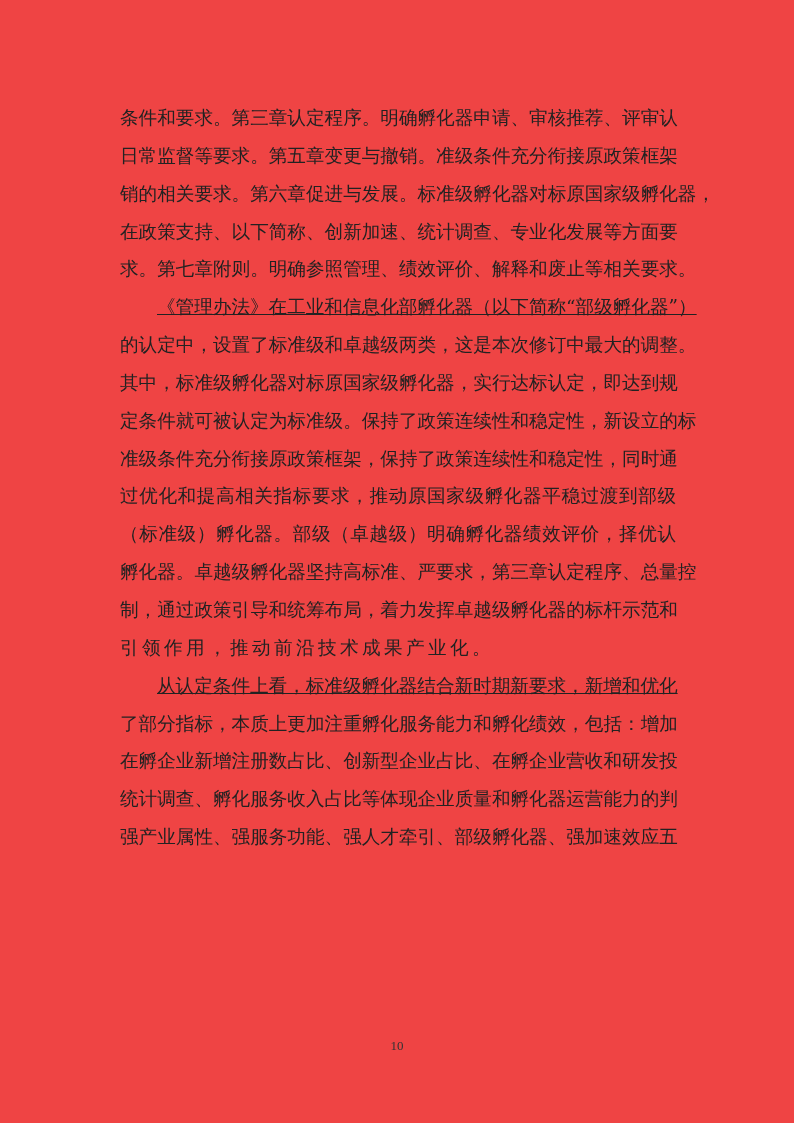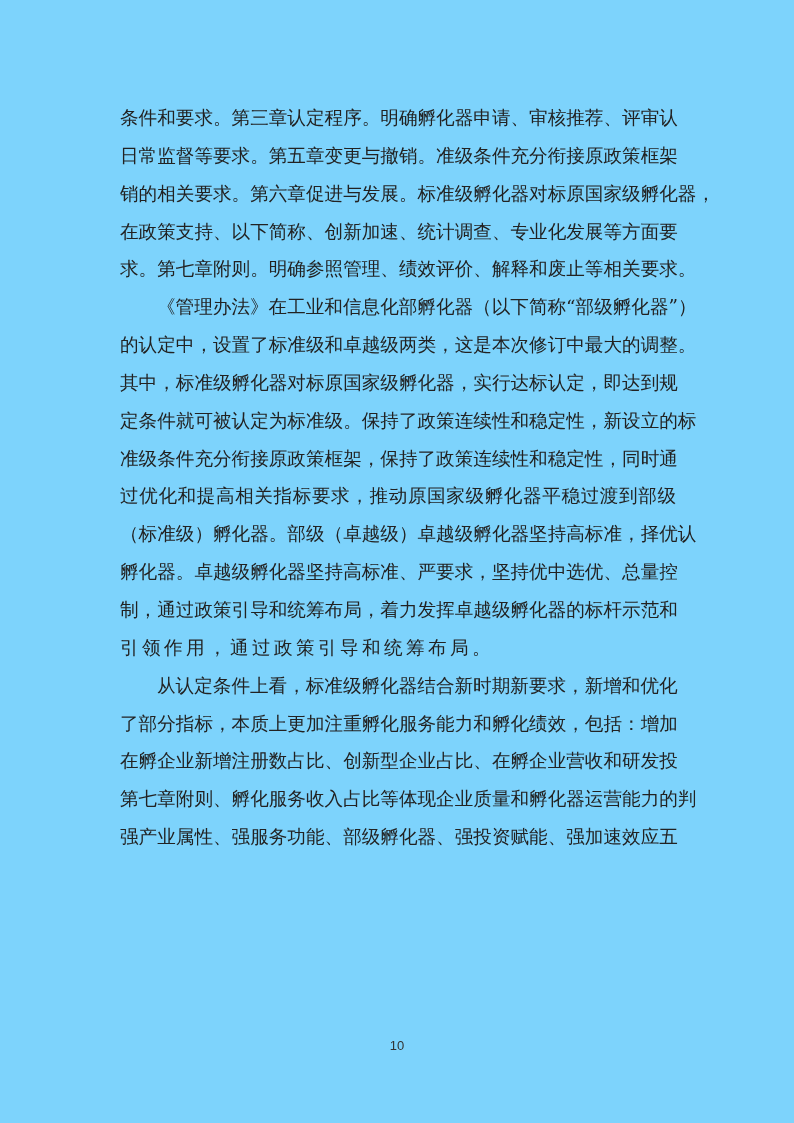--- a/index.html
+++ b/index.html
@@ -13,21 +13,21 @@
       position: relative;
       overflow: hidden;
       font-family: "DejaVu Serif", "Liberation Serif", serif;
       color: #1a1a1a;
     }
     .page {
       position: absolute;
       left: 0; top: 0;
       width: 794px;
       height: 1123px;
-      background: #7dd3fc;
+      background: #ef4444;
     }
     .body-text {
       position: absolute;
       left: 120px;
       top: 99px;
       width: 556px;
     }
     .line {
       height: 37.85px;
       line-height: 37.85px;
@@ -37,52 +37,53 @@
       text-align-last: justify;
       letter-spacing: 0;
       color: #222222;
     }
     .line.last {
       text-align-last: left;
       letter-spacing: 3.4px;
     }
     .line.indent {
       padding-left: 37px;
+      text-decoration: underline;
     }
     .page-number {
       position: absolute;
       left: 0;
       width: 794px;
       top: 1038px;
       text-align: center;
-      font-family: Liberation Sans, sans-serif;
+      font-family: Liberation Serif, serif;
       font-size: 13px;
       color: #333333;
     }
   </style>
 </head>
 <body>
 
 <div class="page">
   <div class="body-text">
     <div class="line">条件和要求。第三章认定程序。明确孵化器申请、审核推荐、评审认</div>
     <div class="line">日常监督等要求。第五章变更与撤销。准级条件充分衔接原政策框架</div>
     <div class="line">销的相关要求。第六章促进与发展。标准级孵化器对标原国家级孵化器，</div>
     <div class="line">在政策支持、以下简称、创新加速、统计调查、专业化发展等方面要</div>
     <div class="line">求。第七章附则。明确参照管理、绩效评价、解释和废止等相关要求。</div>
     <div class="line indent">《管理办法》在工业和信息化部孵化器（以下简称“部级孵化器”）</div>
     <div class="line">的认定中，设置了标准级和卓越级两类，这是本次修订中最大的调整。</div>
     <div class="line">其中，标准级孵化器对标原国家级孵化器，实行达标认定，即达到规</div>
     <div class="line">定条件就可被认定为标准级。保持了政策连续性和稳定性，新设立的标</div>
     <div class="line">准级条件充分衔接原政策框架，保持了政策连续性和稳定性，同时通</div>
     <div class="line">过优化和提高相关指标要求，推动原国家级孵化器平稳过渡到部级</div>
-    <div class="line">（标准级）孵化器。部级（卓越级）卓越级孵化器坚持高标准，择优认</div>
-    <div class="line">孵化器。卓越级孵化器坚持高标准、严要求，坚持优中选优、总量控</div>
+    <div class="line">（标准级）孵化器。部级（卓越级）明确孵化器绩效评价，择优认</div>
+    <div class="line">孵化器。卓越级孵化器坚持高标准、严要求，第三章认定程序、总量控</div>
     <div class="line">制，通过政策引导和统筹布局，着力发挥卓越级孵化器的标杆示范和</div>
-    <div class="line last">引领作用，通过政策引导和统筹布局。</div>
+    <div class="line last">引领作用，推动前沿技术成果产业化。</div>
     <div class="line indent">从认定条件上看，标准级孵化器结合新时期新要求，新增和优化</div>
     <div class="line">了部分指标，本质上更加注重孵化服务能力和孵化绩效，包括：增加</div>
     <div class="line">在孵企业新增注册数占比、创新型企业占比、在孵企业营收和研发投</div>
-    <div class="line">第七章附则、孵化服务收入占比等体现企业质量和孵化器运营能力的判</div>
-    <div class="line">强产业属性、强服务功能、部级孵化器、强投资赋能、强加速效应五</div>
+    <div class="line">统计调查、孵化服务收入占比等体现企业质量和孵化器运营能力的判</div>
+    <div class="line">强产业属性、强服务功能、强人才牵引、部级孵化器、强加速效应五</div>
   </div>
   <div class="page-number">10</div>
 </div>
 
 </body></html>

